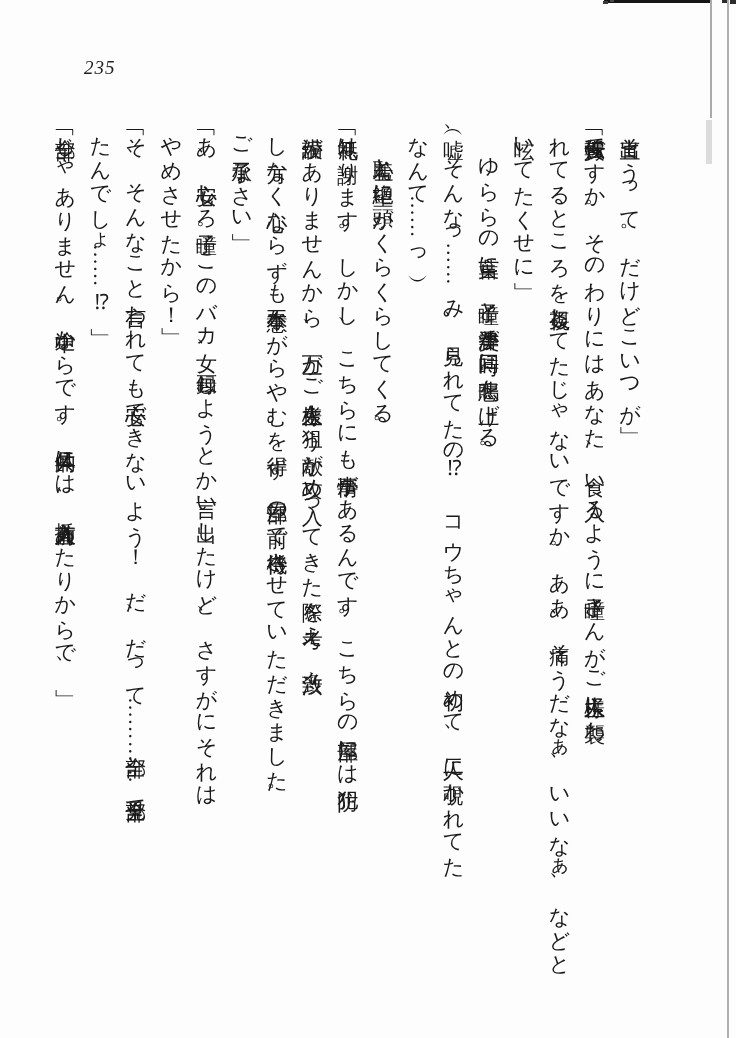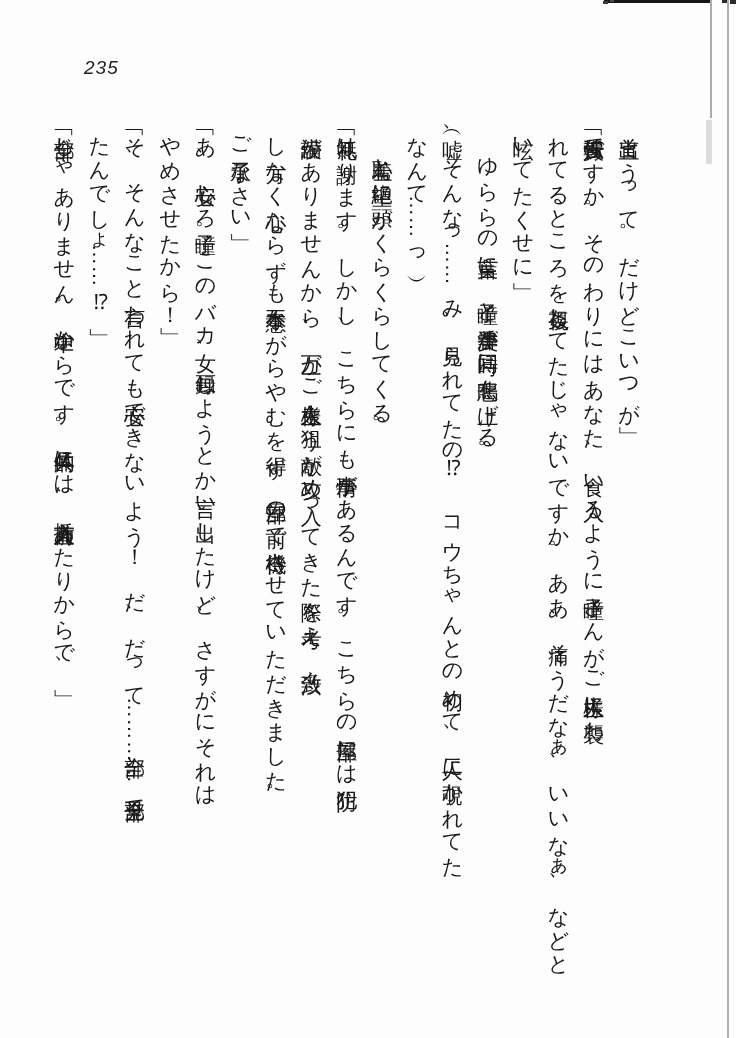--- a/index.html
+++ b/index.html
@@ -8,21 +8,21 @@
     width: 736px;
     height: 1038px;
     overflow: hidden;
     background: #fdfdfd;
   }
   .page {
     position: relative;
     width: 731px;
     height: 1038px;
     background: #fdfdfd;
-    font-family: Liberation Sans, sans-serif;
+    font-family: Liberation Serif, serif;
   }
   
   .page-number {
     position: absolute;
     left: 84px;
     top: 57px;
     font-size: 19px;
     font-style: italic;
     color: #1f1f1f;
     letter-spacing: 1px;

